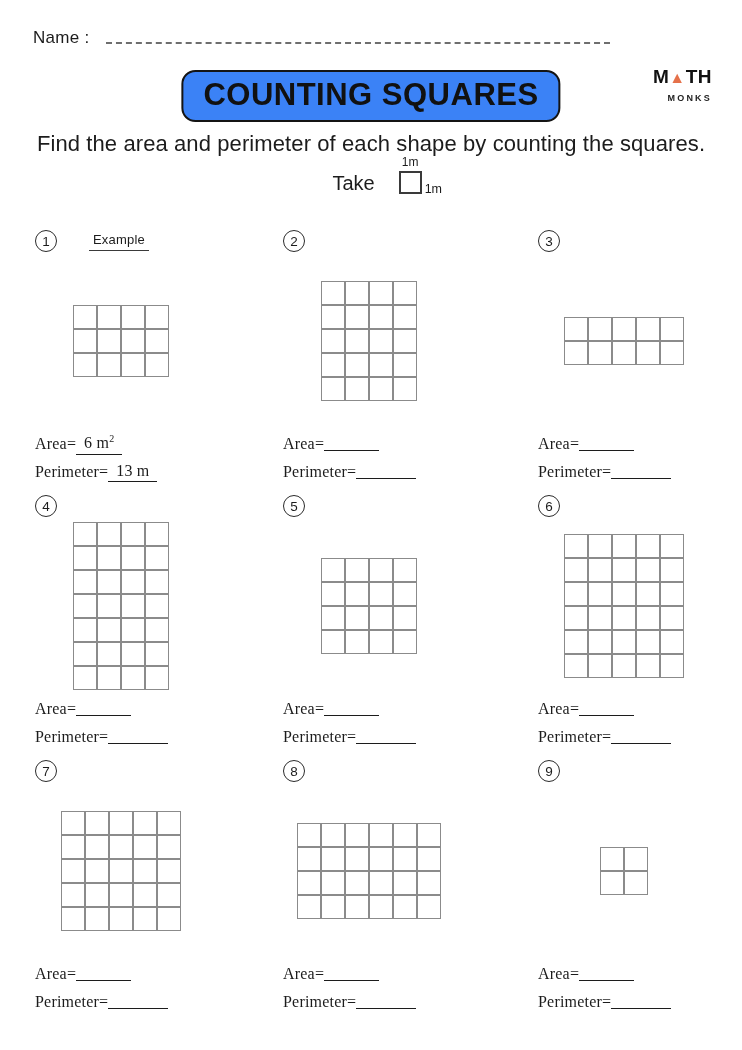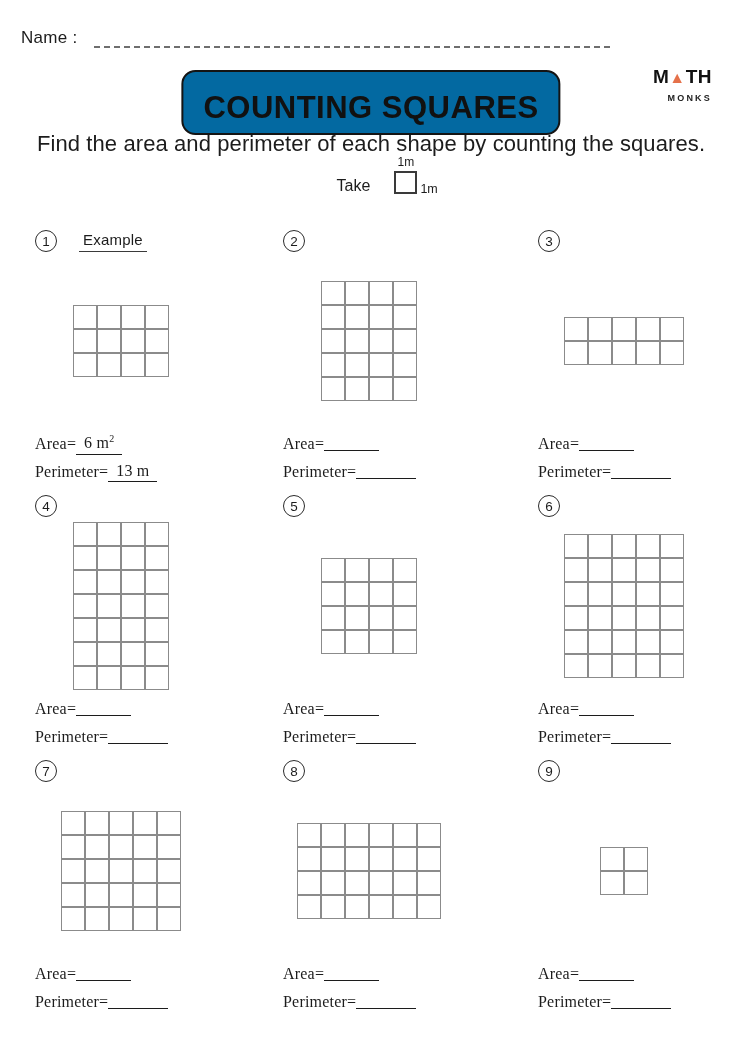--- a/index.html
+++ b/index.html
@@ -3,61 +3,61 @@
 <meta charset="utf-8">
 <style>
   * { margin:0; padding:0; box-sizing:border-box; }
   html,body { background:#ffffff; }
   body {
     width:742px; height:1050px; position:relative; overflow:hidden;
     font-family:"Liberation Sans","DejaVu Sans",sans-serif; color:#1c1c1c;
   }
 
   
-  .name-row { position:absolute; top:28px; left:21px; right:132px;
-    display:flex; align-items:flex-end; }
+  .name-row { position:absolute; top:28px; left:33px; right:132px;
+    display:flex; }
   .name-label { font-size:17px; letter-spacing:0.3px; white-space:nowrap; }
   .name-line { flex:1; margin-left:16px; height:16px;
     border-bottom:2px dashed #6e6e6e; }
 
   .logo { position:absolute; top:46px; right:30px; text-align:right; line-height:1; }
   .logo-main { font-size:19px; font-weight:bold; color:#111; letter-spacing:0.5px;margin-top:21px; }
   .logo-tri { color:#E5714A; font-size:16px; }
   .logo-sub { font-size:9px; font-weight:bold; letter-spacing:2.2px;
     color:#222; margin-top:8px; }
 
   .title-box { position:absolute; top:70px; left:50%; transform:translateX(-50%);
-    border:2.5px solid #141414; border-radius:14px; padding:18px 20px 7px;
-    background:#0369a1; white-space:nowrap; }
+    border:2.5px solid #141414; border-radius:14px; padding:5px 20px 7px;
+    background:#3b82f6; white-space:nowrap; }
   .title { font-size:31px; font-weight:bold; letter-spacing:0.5px; color:#111; }
 
   .instruction { position:absolute; top:131px; left:0; width:100%;
     text-align:center; font-size:22px; letter-spacing:0.1px; }
 
   .take-row { position:absolute; top:156px; left:0; width:100%;
     display:flex; justify-content:center; }
   .take-inner { display:flex; align-items:flex-end; padding-top:15px;
     transform:translateX(6px); }
-  .take-label { font-size:16px; margin-right:24px; padding-bottom:3px; }
+  .take-label { font-size:20px; margin-right:24px; padding-bottom:3px; }
   .take-sq-wrap { position:relative; }
   .take-sq { width:23px; height:23px; border:2px solid #3a3a3a; background:#fff; }
   .take-top-label { position:absolute; top:-16px; left:0; width:100%;
     text-align:center; font-size:12px; }
   .take-right-label { position:absolute; left:26px; bottom:2px;
     font-size:12.5px; white-space:nowrap; }
 
   
   .problems { position:absolute; top:228px; left:35px;
     display:grid; grid-template-columns:248px 255px 204px; grid-auto-rows:265px; }
   .problem { position:relative; }
   .p-header { display:flex; align-items:center; height:26px; }
   .p-num { width:22px; height:22px; border:1.5px solid #2b2b2b; border-radius:50%;
     display:flex; align-items:center; justify-content:center;
     font-size:13.5px; flex:none; }
-  .p-tag { margin-left:22px; font-size:15px; letter-spacing:0.2px;
+  .p-tag { margin-left:32px; font-size:13px; letter-spacing:0.2px;
     border-bottom:1.3px solid #3a3a3a; padding:0 4px 3px; }
 
   .p-gridzone { width:172px; height:170px; margin-top:2px;
     display:flex; align-items:center; justify-content:center; }
   .sgrid { display:grid; }
   .sq { width:24px; height:24px; border:1px solid #8b8b8b; background:#fff; }
 
   .p-answers { margin-top:4px; }
   .ans-line { display:flex; align-items:center; height:28px;
     font-size:16px; letter-spacing:0.2px;font-family:Liberation Serif, serif; }

